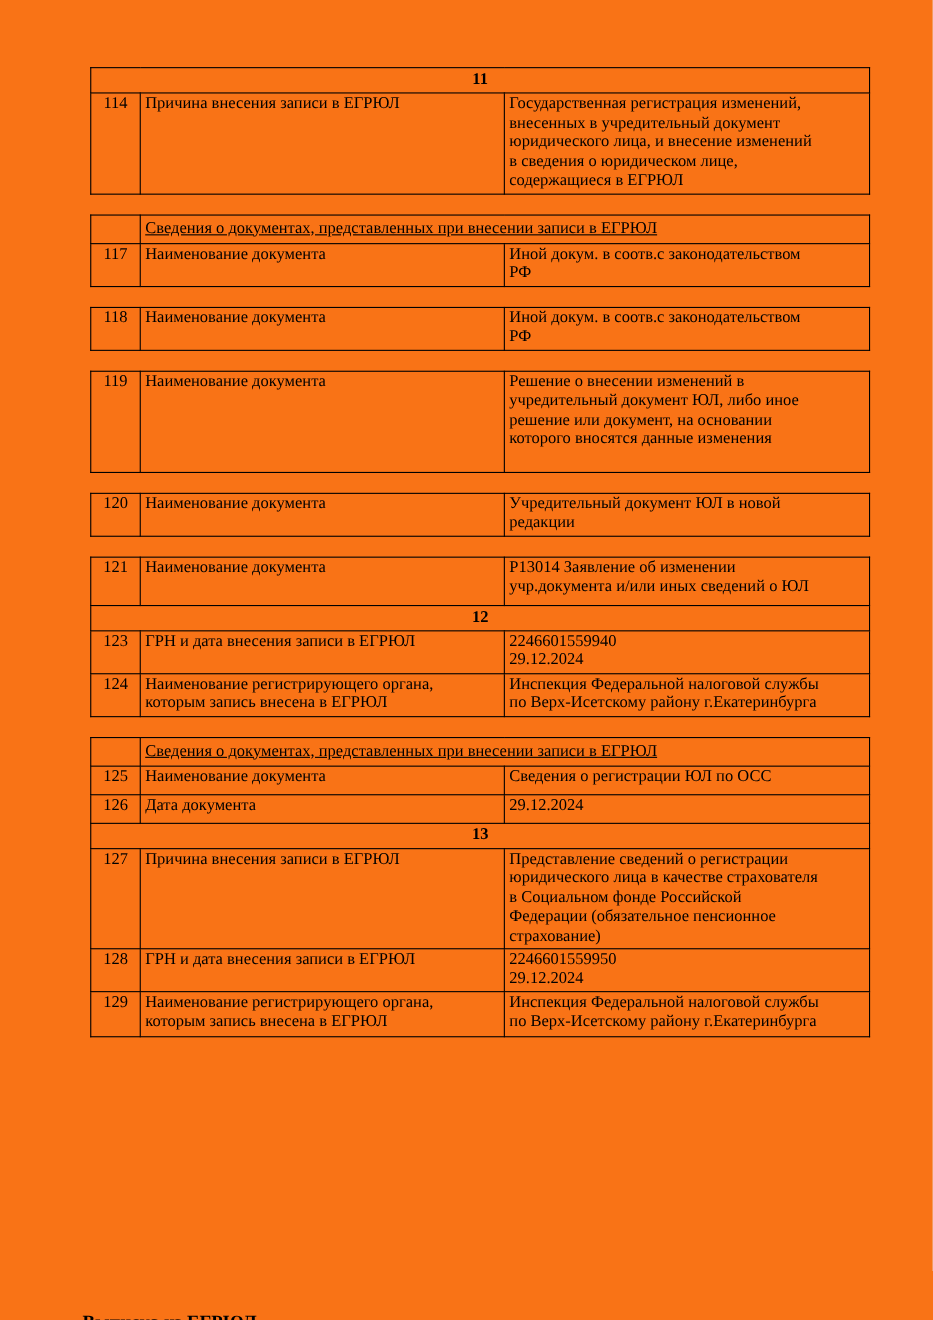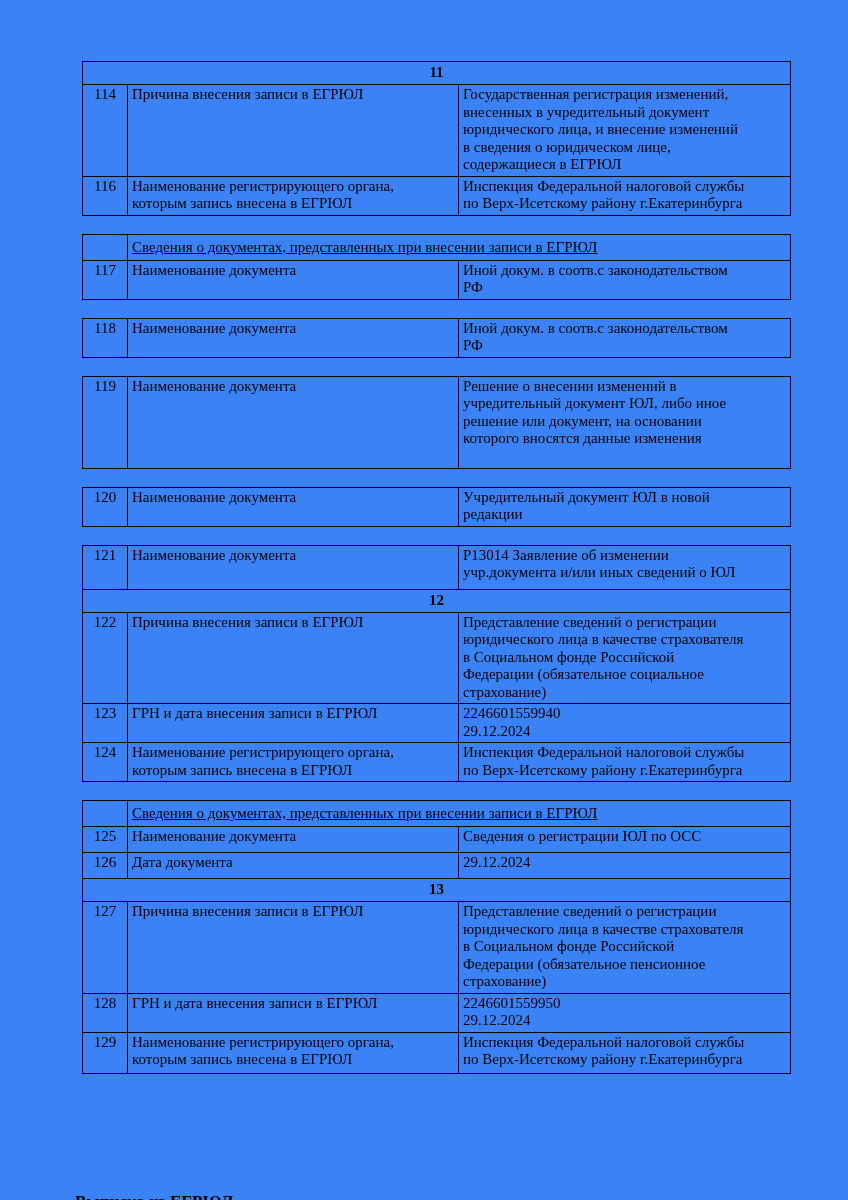--- a/index.html
+++ b/index.html
@@ -2,21 +2,21 @@
 <html><head>
 <meta charset="utf-8">
 <style>
   * { box-sizing: border-box; }
   html, body { margin: 0; padding: 0; background: #e8e8e8; }
   .page {
     position: relative;
     width: 848px;
     height: 1200px;
     margin: 0 auto;
-    background: #3b82f6;
+    background: #f97316;
     font-family: "Liberation Serif", "DejaVu Serif", serif;
     color: #000000;
     overflow: hidden;
   }
   .content {
     position: absolute;
     left: 82px;
     top: 61px;
     width: 708px;
   }
@@ -85,27 +85,20 @@
       </tr>
       <tr>
         <td class="num">114</td>
         <td>Причина внесения записи в ЕГРЮЛ</td>
         <td>Государственная регистрация изменений,
 внесенных в учредительный документ
 юридического лица, и внесение изменений
 в сведения о юридическом лице,
 содержащиеся в ЕГРЮЛ</td>
       </tr>
-      <tr>
-        <td class="num">116</td>
-        <td>Наименование регистрирующего органа,
-которым запись внесена в ЕГРЮЛ</td>
-        <td>Инспекция Федеральной налоговой службы
-по Верх-Исетскому району г.Екатеринбурга</td>
-      </tr>
     </tbody>
       </table>
 
     <div class="gap"></div>
 
     <table class="block">
       <colgroup>
           <col class="c-num">
           <col class="c-label">
           <col class="c-value">
@@ -190,29 +183,20 @@
         </colgroup>
       <tbody>
           <tr class="h44">
         <td class="num">121</td>
         <td>Наименование документа</td>
         <td>Р13014 Заявление об изменении
 учр.документа и/или иных сведений о ЮЛ</td>
       </tr>
       <tr class="section">
         <td colspan="3">12</td>
-      </tr>
-      <tr>
-        <td class="num">122</td>
-        <td>Причина внесения записи в ЕГРЮЛ</td>
-        <td>Представление сведений о регистрации
-юридического лица в качестве страхователя
-в Социальном фонде Российской
-Федерации (обязательное социальное
-страхование)</td>
       </tr>
       <tr>
         <td class="num">123</td>
         <td>ГРН и дата внесения записи в ЕГРЮЛ</td>
         <td>2246601559940
 29.12.2024</td>
       </tr>
       <tr>
         <td class="num">124</td>
         <td>Наименование регистрирующего органа,

